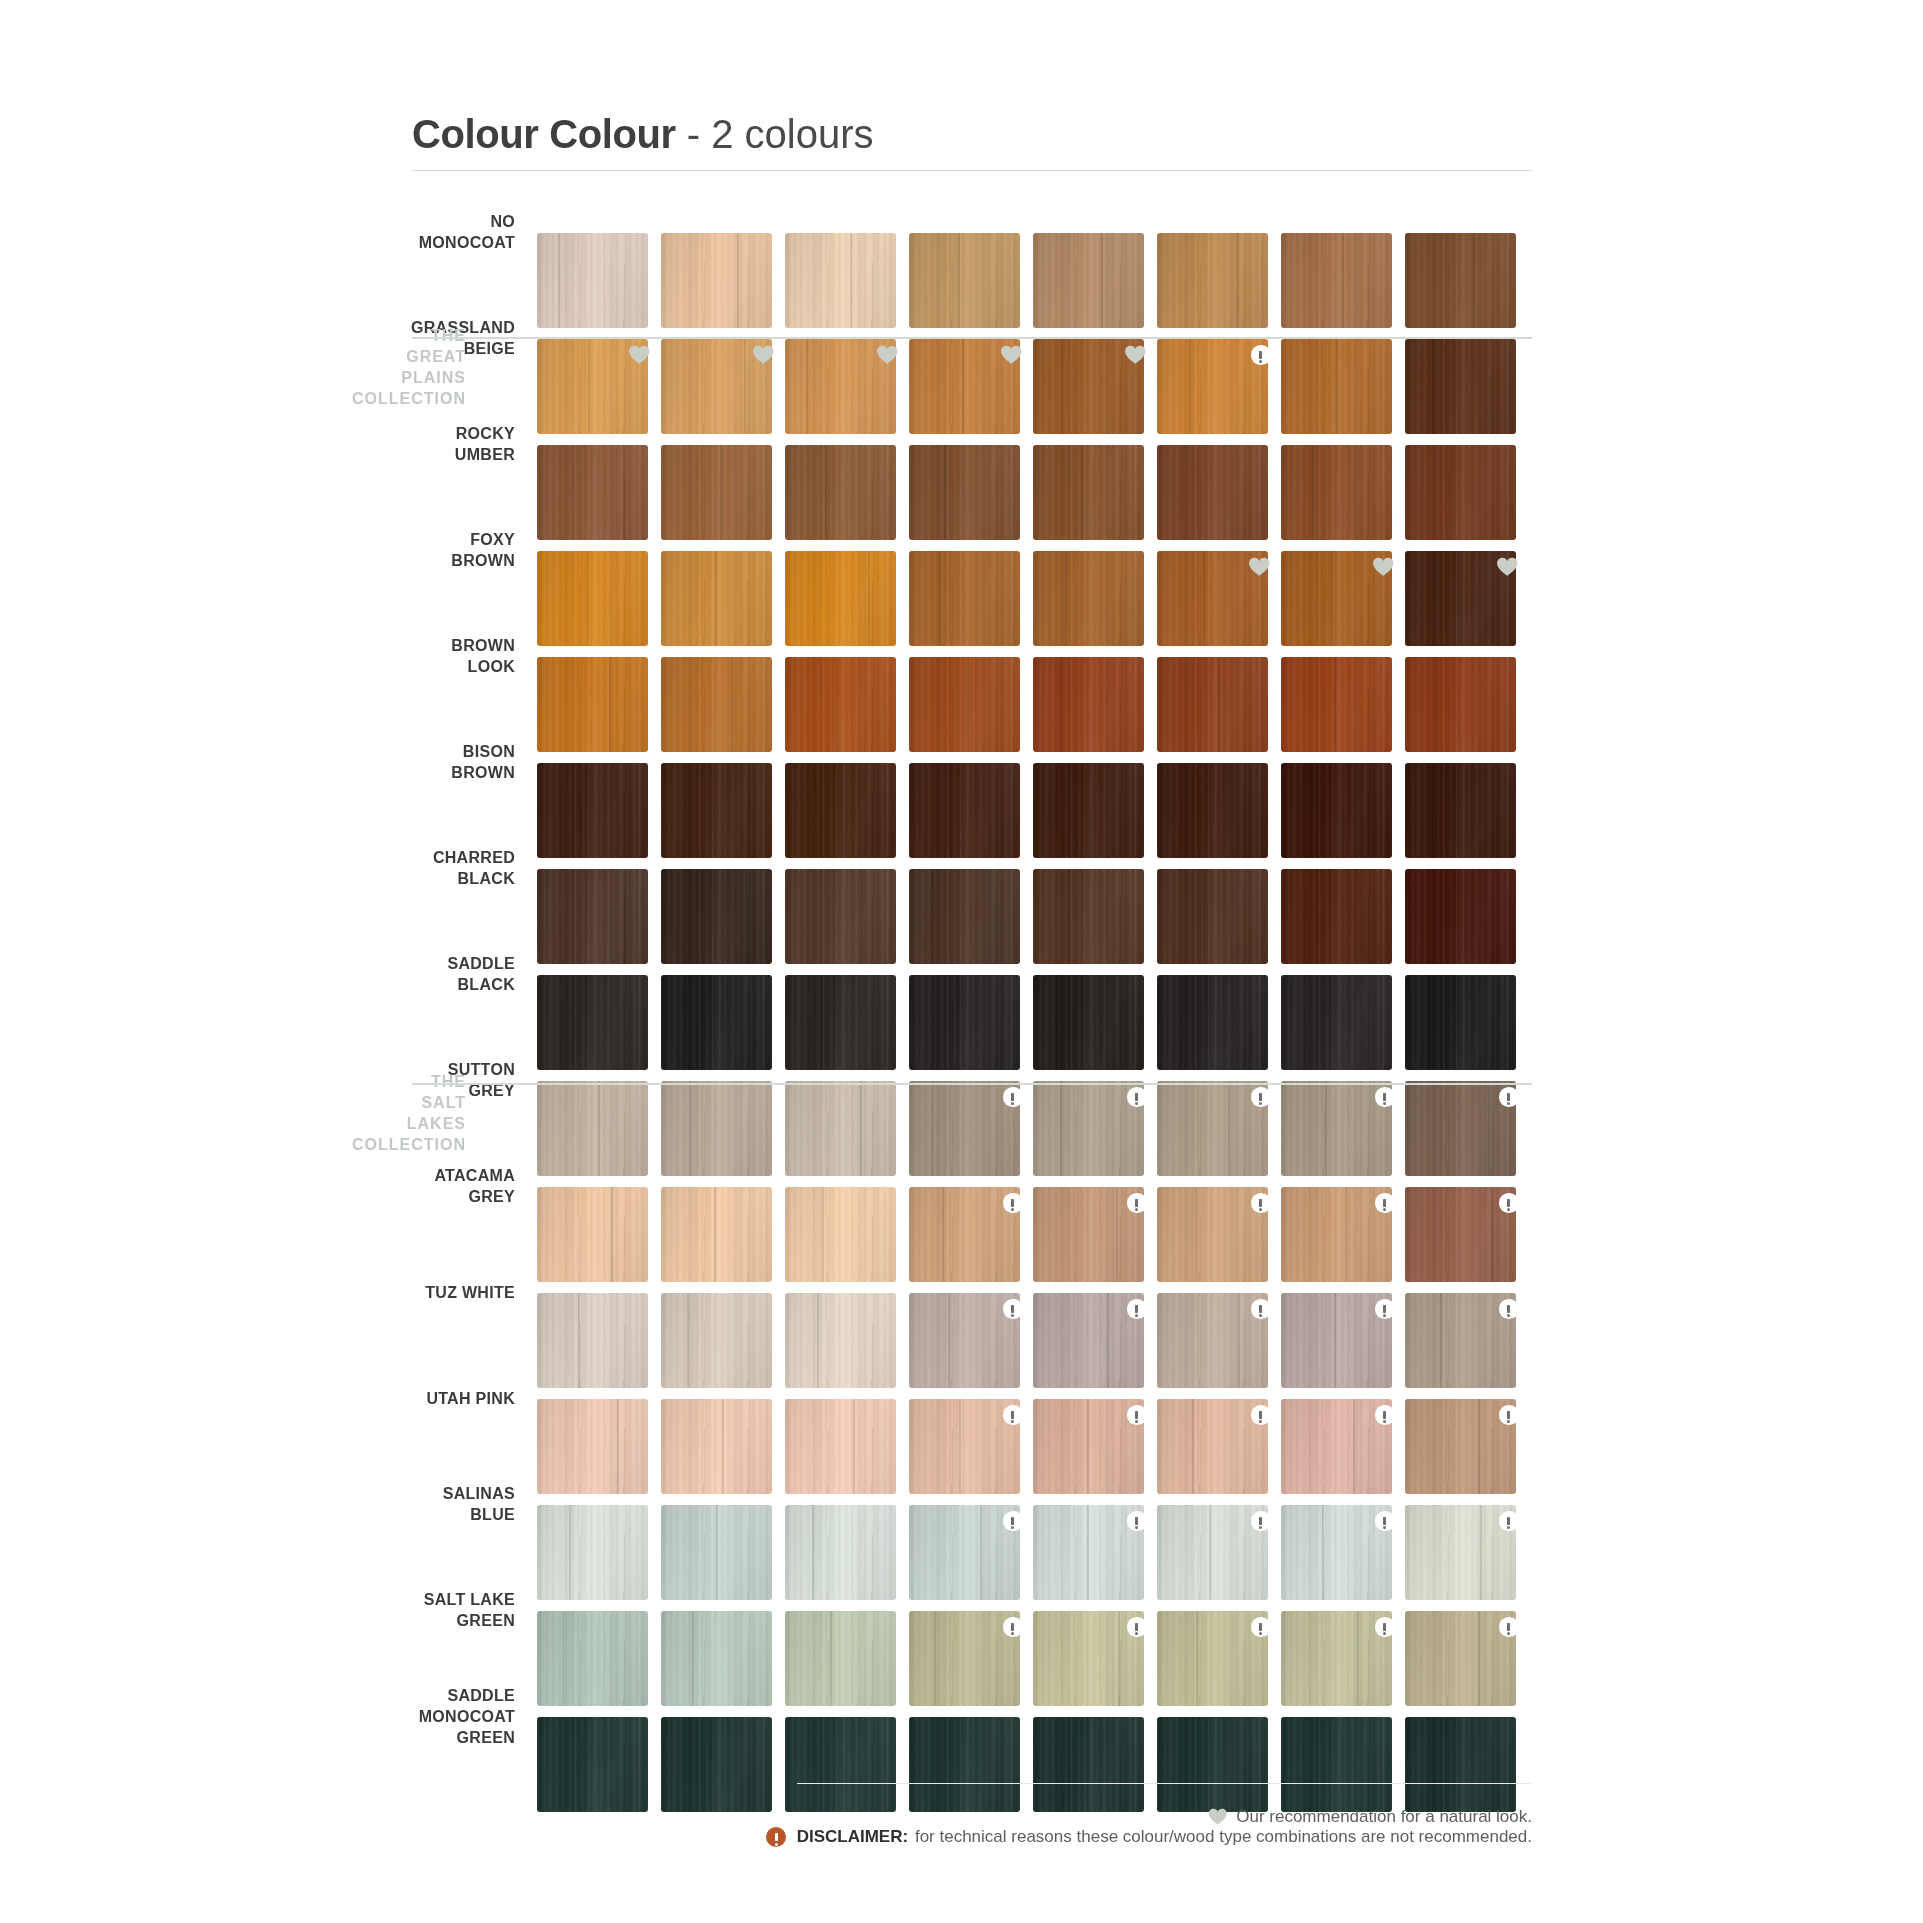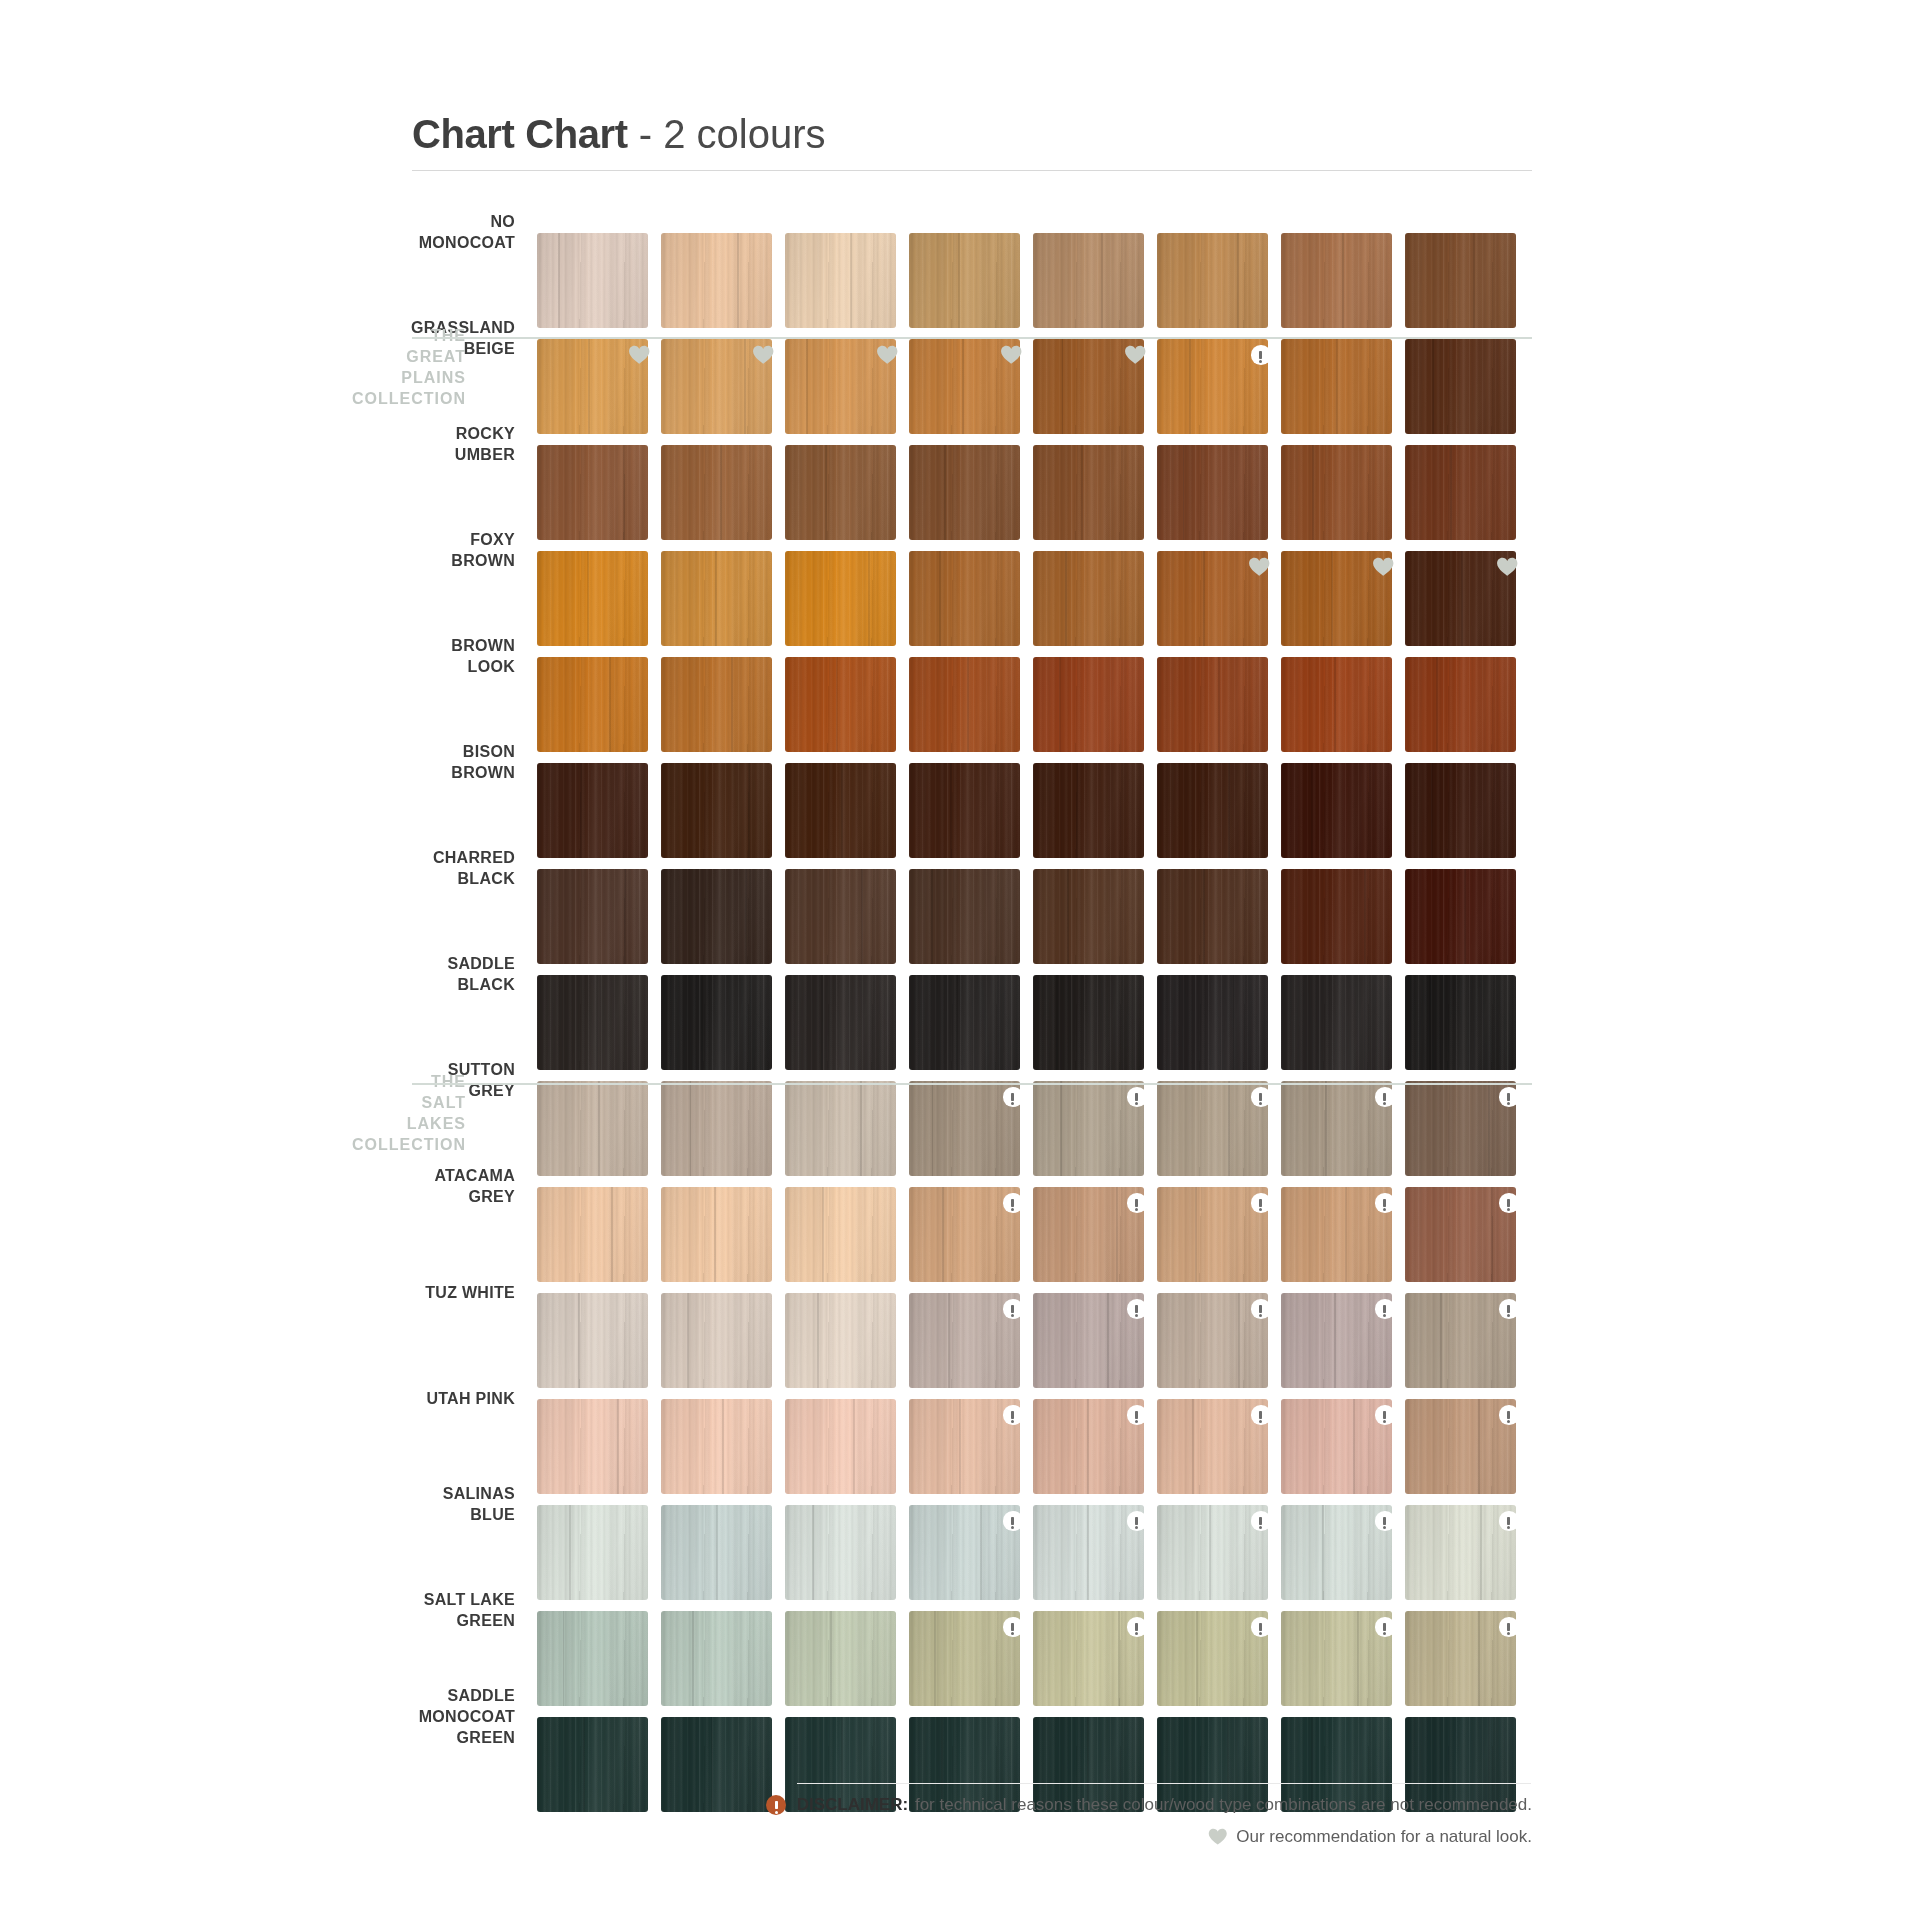--- a/index.html
+++ b/index.html
@@ -280,21 +280,21 @@
     height: 0.8px;
     background: #e9e9e9;
   }
 </style>
 </head>
 <body>
 
 <div id="page">
 
   <div id="header">
-    <div id="title"><span class="strong">Chart Chart</span><span class="light"> - 2 colours</span></div>
+    <div id="title"><span class="strong">Colour Colour</span><span class="light"> - 2 colours</span></div>
     <div id="title-rule"></div>
   </div>
 
 
   <div id="grid">
       <div class="row">
         <div class="label-cell">
           <div class="label-inner">
             <div>NO</div>
             <div>MONOCOAT</div>
@@ -1309,31 +1309,31 @@
         <div>THE</div>
         <div>SALT</div>
         <div>LAKES</div>
         <div>COLLECTION</div>
       </div>
       <div class="coll-rule" style="left: 412px; top: 1083px; width: 1120px;"></div>
     </div>
 
   <div class="divider-top"></div>
   <div id="footer">
-    <div class="foot-line">
-      <span class="foot-icon-warn">
-          <i class="bang"></i>
-        </span>
-      <span class="foot-strong">DISCLAIMER:</span>
-      <span class="foot-text">for technical reasons these colour/wood type combinations are not recommended.</span>
-    </div>
     <div class="foot-line second">
       <span class="foot-icon-heart">
         <svg width="19.5" height="17.3" viewBox="0 0 26 23" aria-hidden="true">
             <path d="M13 22 C13 22 1 14.4 1 7.6 C1 3.6 3.9 1 7.2 1 C9.8 1 11.9 2.5 13 4.6 C14.1 2.5 16.2 1 18.8 1 C22.1 1 25 3.6 25 7.6 C25 14.4 13 22 13 22 Z" fill="#c9cec7"></path>
           </svg>
       </span>
       <span class="foot-text">Our recommendation for a natural look.</span>
     </div>
+    <div class="foot-line">
+      <span class="foot-icon-warn">
+          <i class="bang"></i>
+        </span>
+      <span class="foot-strong">DISCLAIMER:</span>
+      <span class="foot-text">for technical reasons these colour/wood type combinations are not recommended.</span>
+    </div>
   </div>
 
 </div>
 
 
 </body></html>

